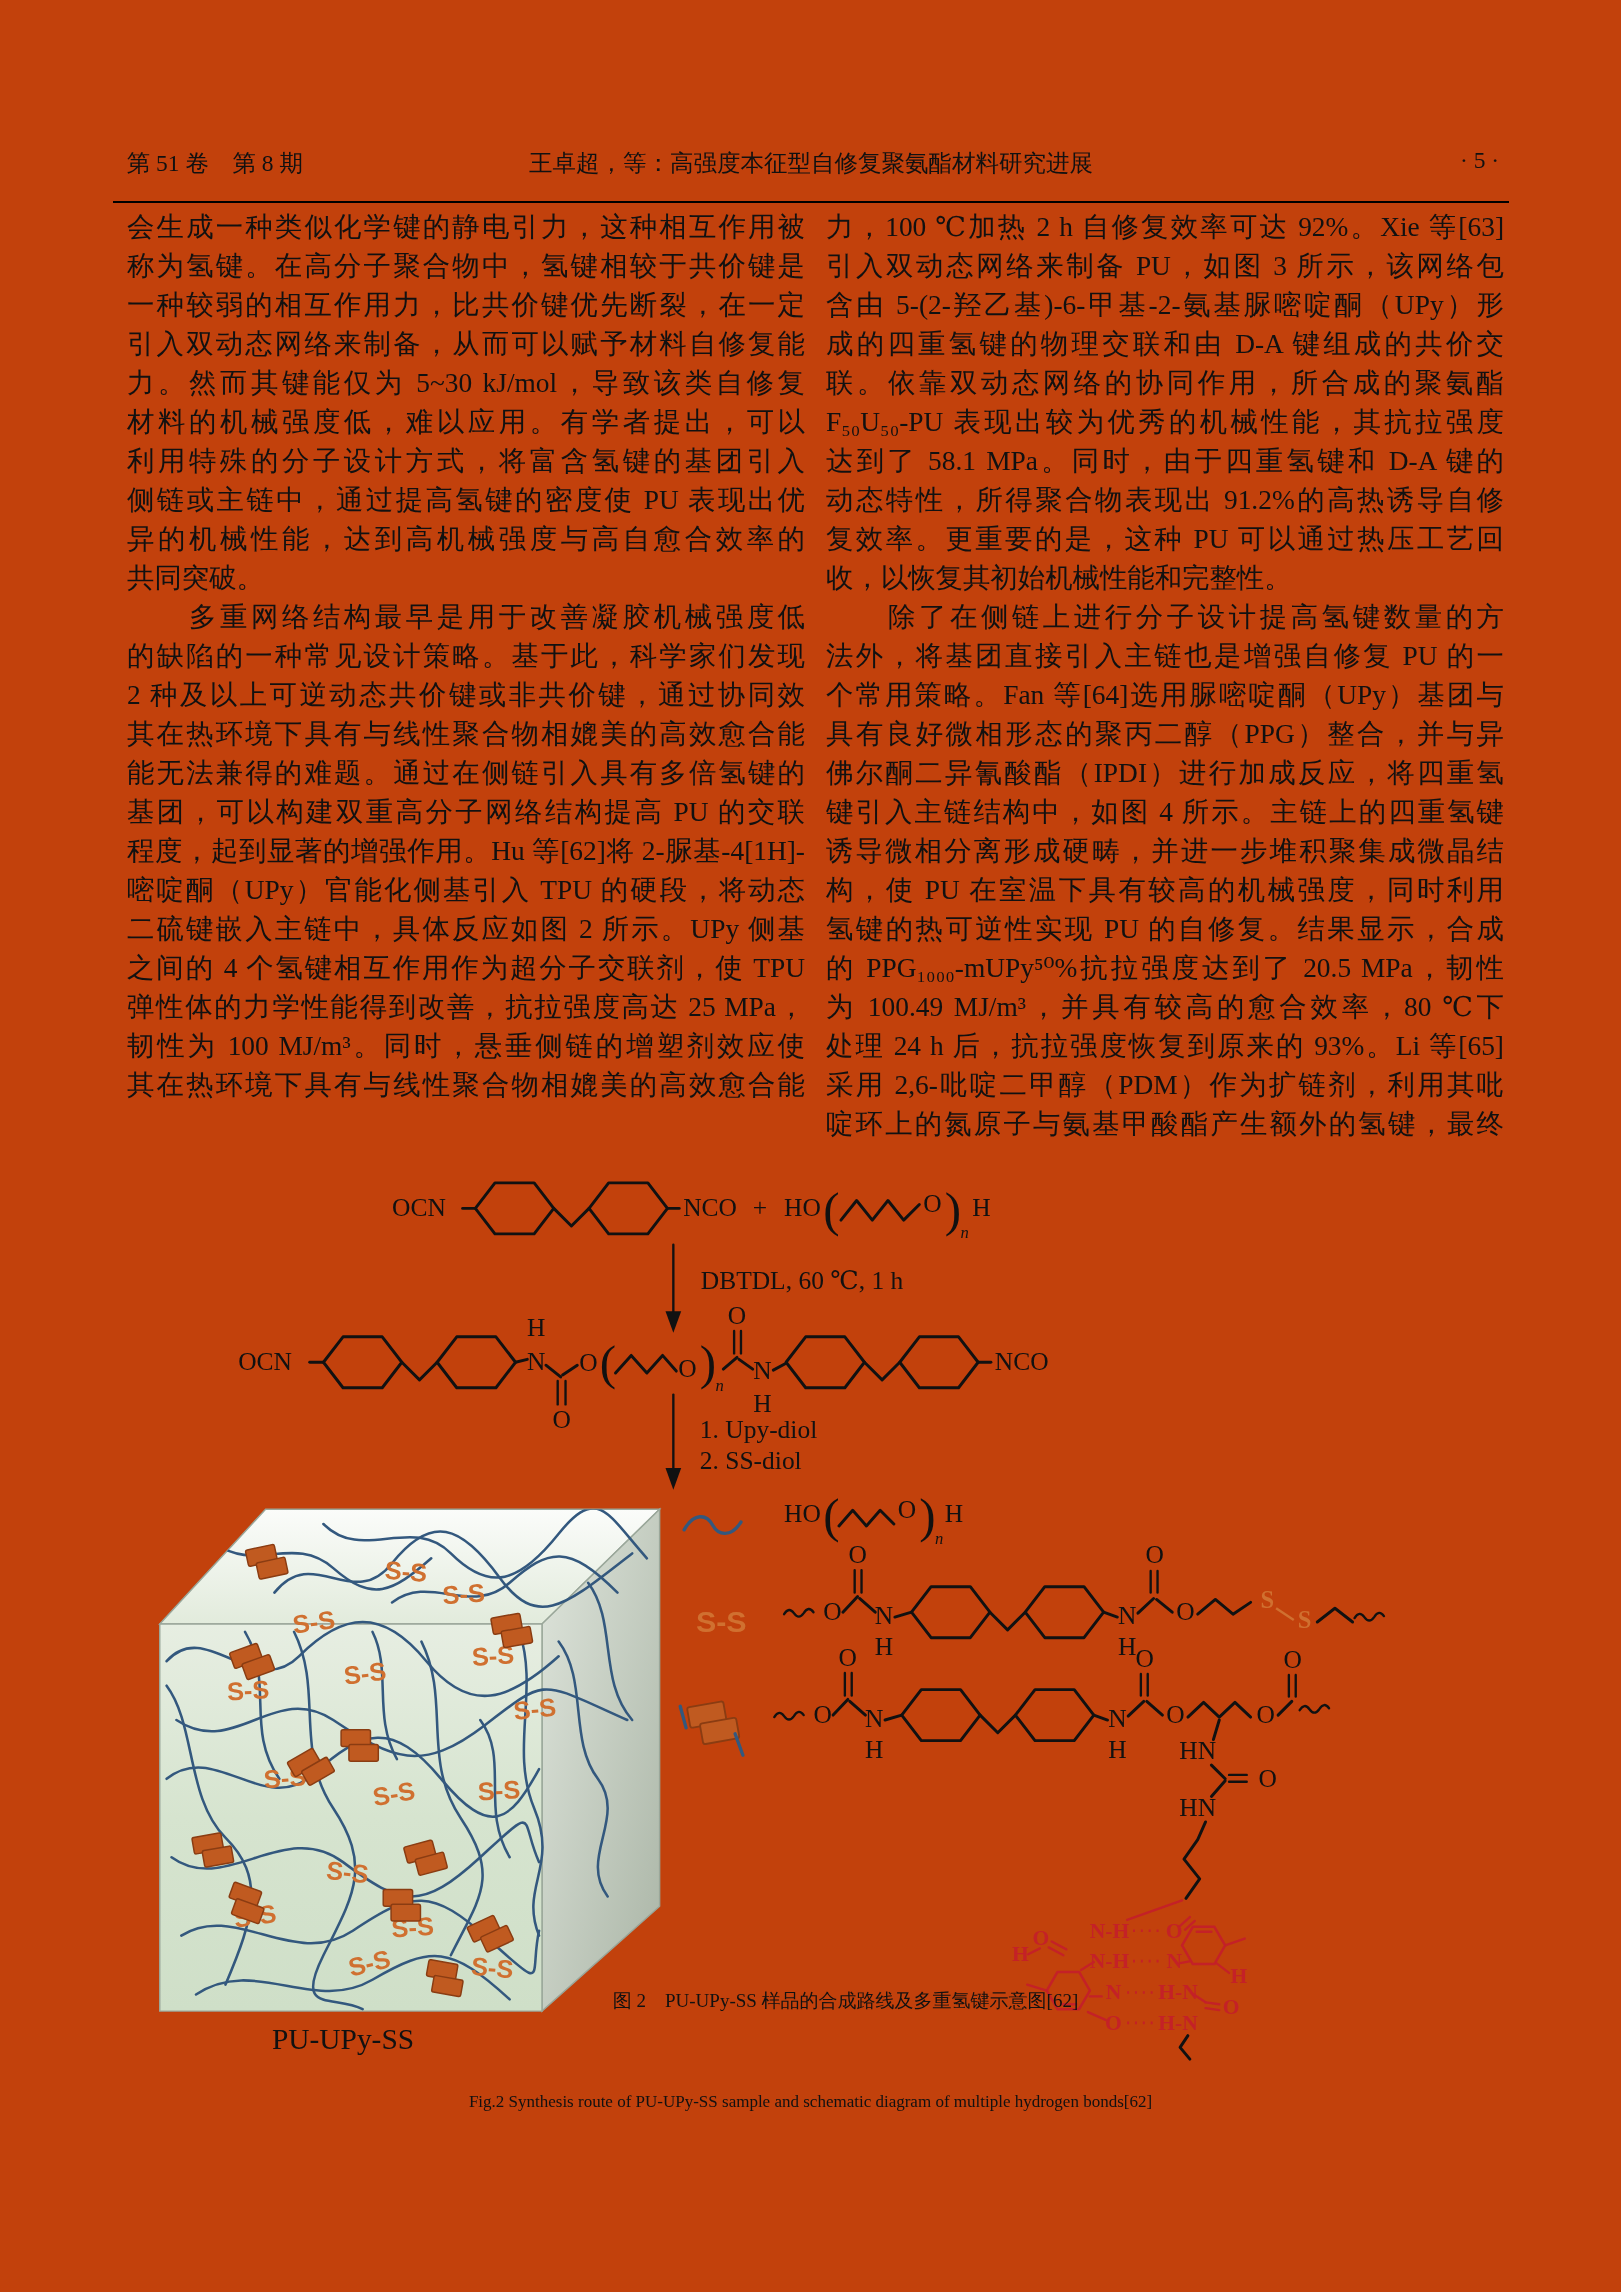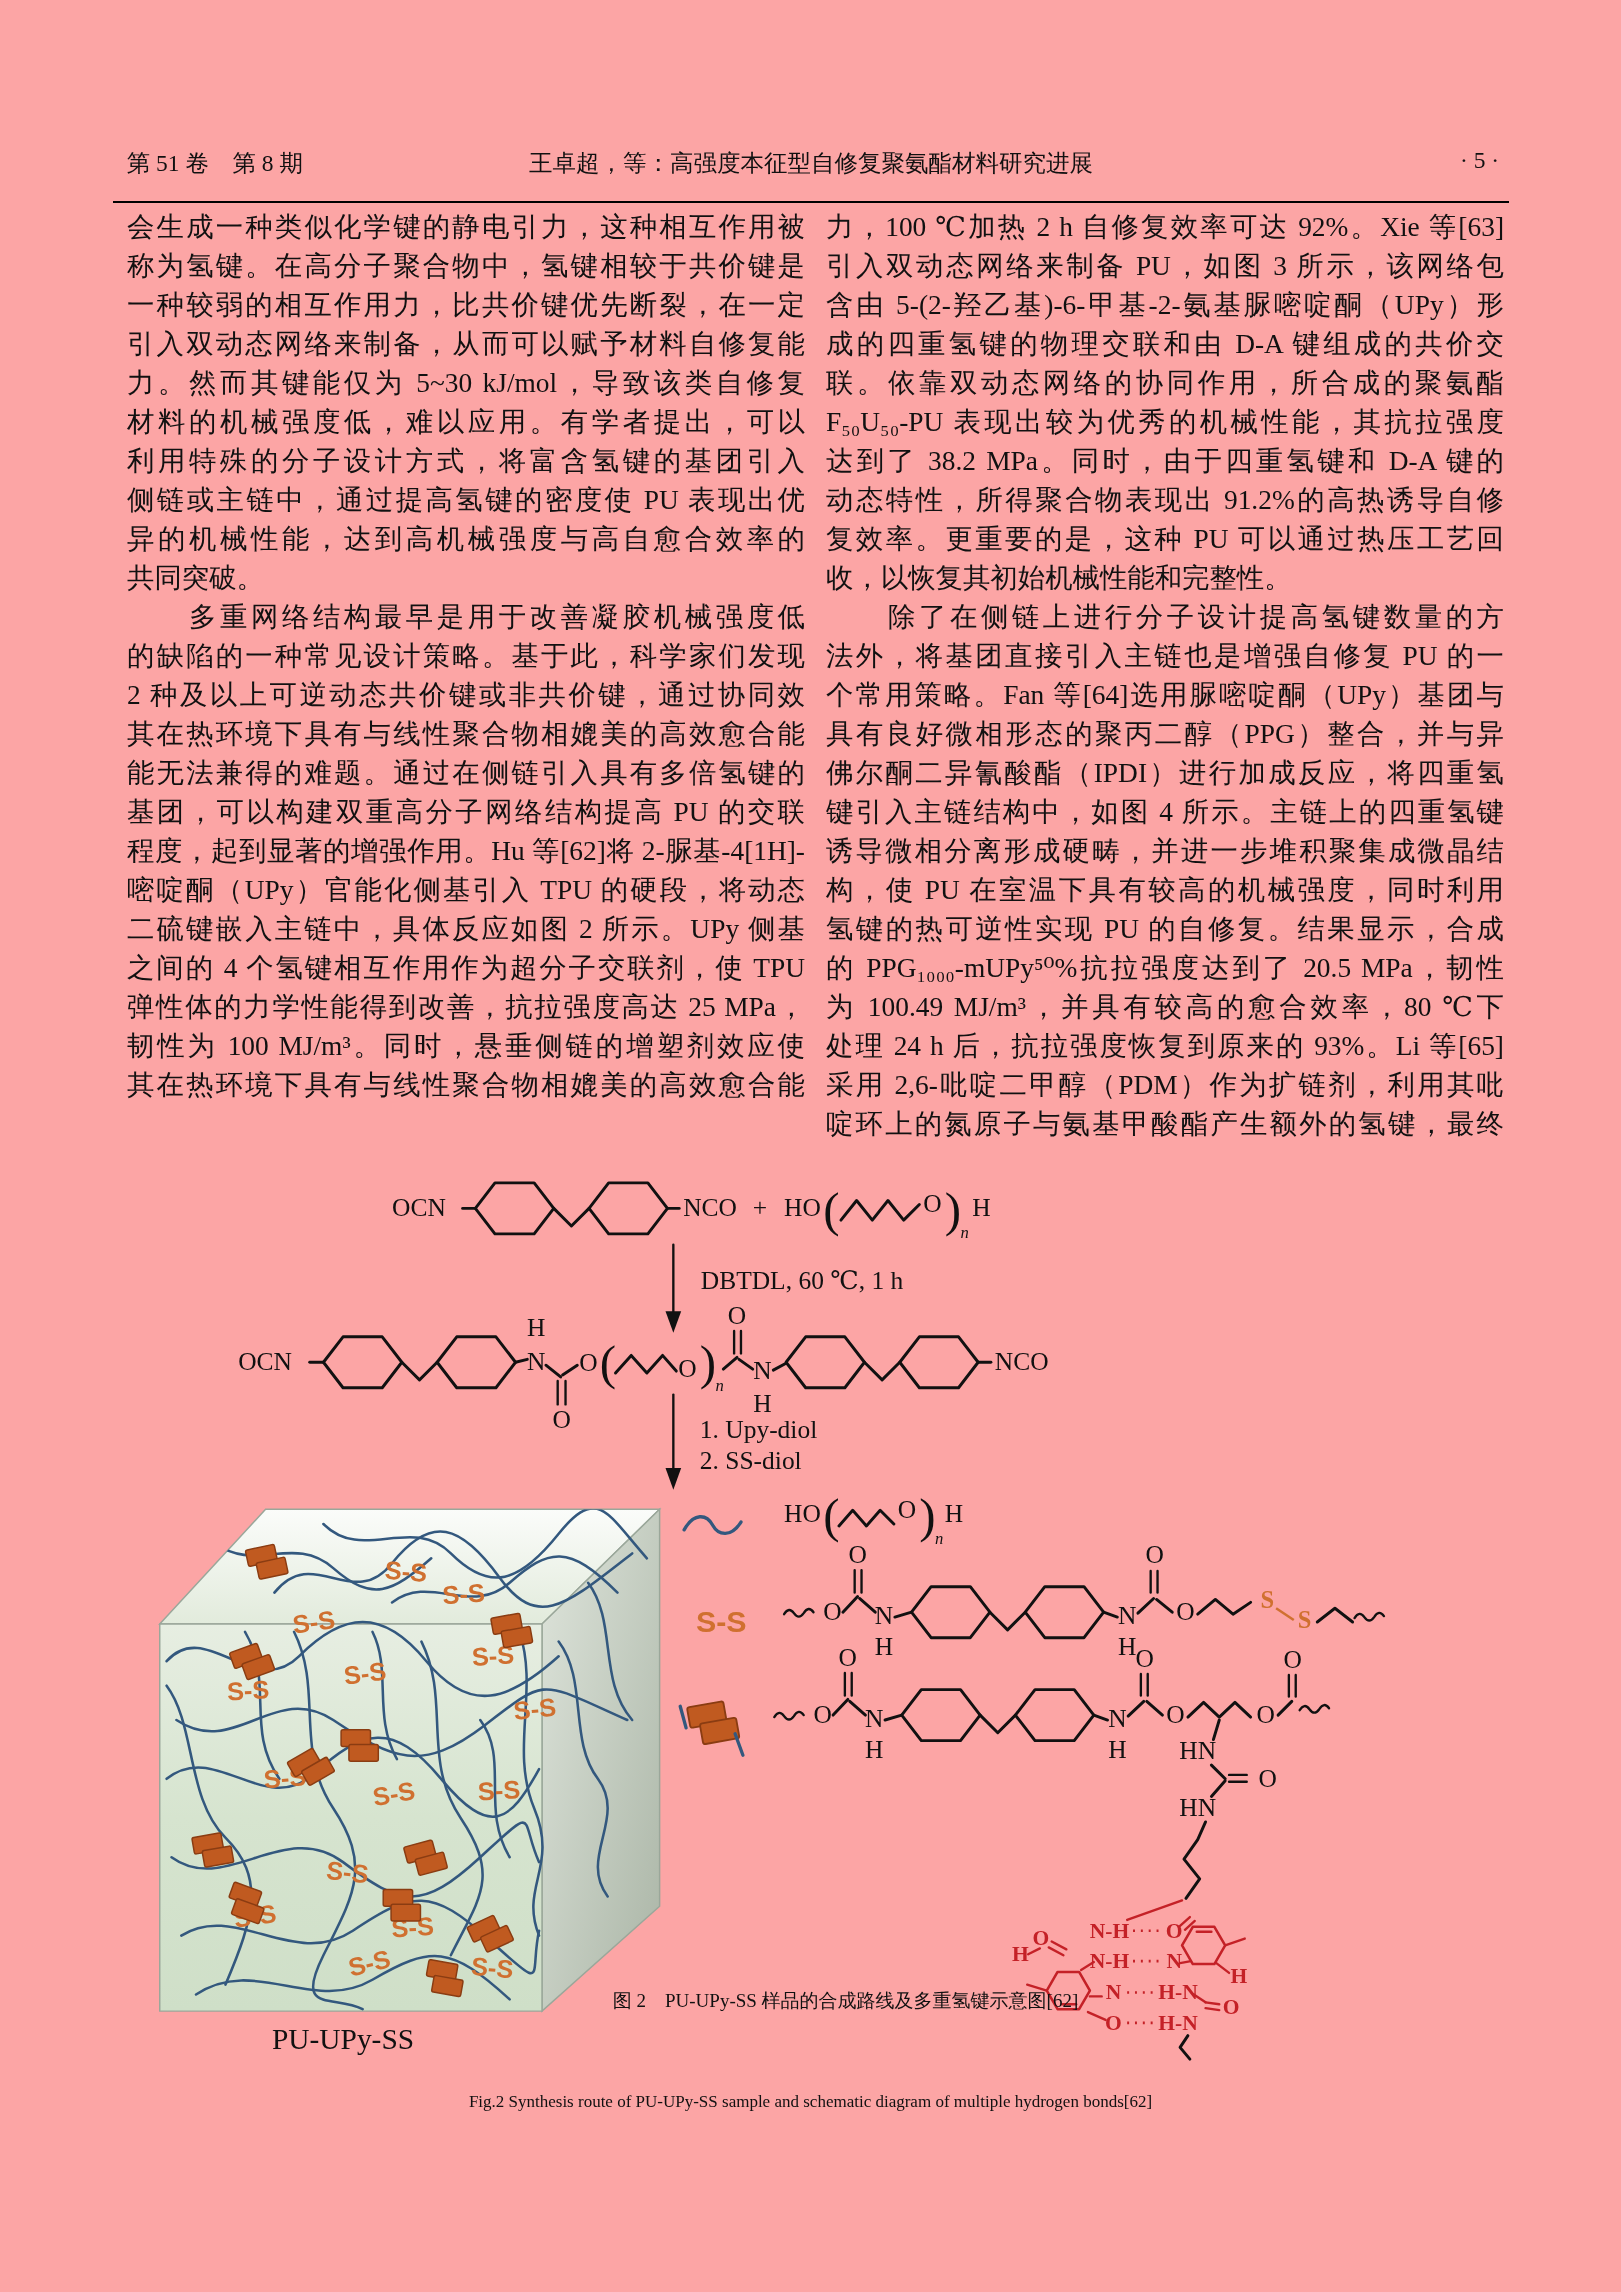--- a/index.html
+++ b/index.html
@@ -1,16 +1,16 @@
 <!DOCTYPE html>
 <html><head>
 <meta charset="utf-8">
 <style>
   html,body{margin:0;padding:0;background:#888;}
-  .page{position:relative;width:1621px;height:2293px;background:#fca5a5;
+  .page{position:relative;width:1621px;height:2293px;background:#c2410c;
         font-family:"Liberation Serif","DejaVu Serif",serif;color:#111;overflow:hidden;}
   
   .hdr{position:absolute;top:147px;left:113px;width:1396px;height:33px;font-size:23.5px;}
   .hdr-l{position:absolute;left:13.7px;top:0;}
   .hdr-c{position:absolute;left:0;right:0;top:0;text-align:center;}
   .hdr-r{position:absolute;right:9.8px;top:0;}
   .hdr-rule{position:absolute;top:201px;left:113px;width:1396px;border-top:2px solid #000;}
   
   .col{position:absolute;top:208px;width:678px;font-size:27.4px;}
   .col>div{height:39px;line-height:39px;text-align:justify;text-align-last:justify;overflow:visible;white-space:nowrap;}
@@ -80,21 +80,21 @@
       <div>韧性为 100 MJ/m³。同时，悬垂侧链的增塑剂效应使</div>
       <div>其在热环境下具有与线性聚合物相媲美的高效愈合能</div>
     </div>
   <div class="col" id="colR">
       <div>力，100 ℃加热 2 h 自修复效率可达 92%。Xie 等[63]</div>
       <div>引入双动态网络来制备 PU，如图 3 所示，该网络包</div>
       <div>含由 5-(2-羟乙基)-6-甲基-2-氨基脲嘧啶酮（UPy）形</div>
       <div>成的四重氢键的物理交联和由 D-A 键组成的共价交</div>
       <div>联。依靠双动态网络的协同作用，所合成的聚氨酯</div>
       <div>F₅₀U₅₀-PU 表现出较为优秀的机械性能，其抗拉强度</div>
-      <div>达到了 38.2 MPa。同时，由于四重氢键和 D-A 键的</div>
+      <div>达到了 58.1 MPa。同时，由于四重氢键和 D-A 键的</div>
       <div>动态特性，所得聚合物表现出 91.2%的高热诱导自修</div>
       <div>复效率。更重要的是，这种 PU 可以通过热压工艺回</div>
       <div class="short">收，以恢复其初始机械性能和完整性。</div>
       <div>　　除了在侧链上进行分子设计提高氢键数量的方</div>
       <div>法外，将基团直接引入主链也是增强自修复 PU 的一</div>
       <div>个常用策略。Fan 等[64]选用脲嘧啶酮（UPy）基团与</div>
       <div>具有良好微相形态的聚丙二醇（PPG）整合，并与异</div>
       <div>佛尔酮二异氰酸酯（IPDI）进行加成反应，将四重氢</div>
       <div>键引入主链结构中，如图 4 所示。主链上的四重氢键</div>
       <div>诱导微相分离形成硬畴，并进一步堆积聚集成微晶结</div>

